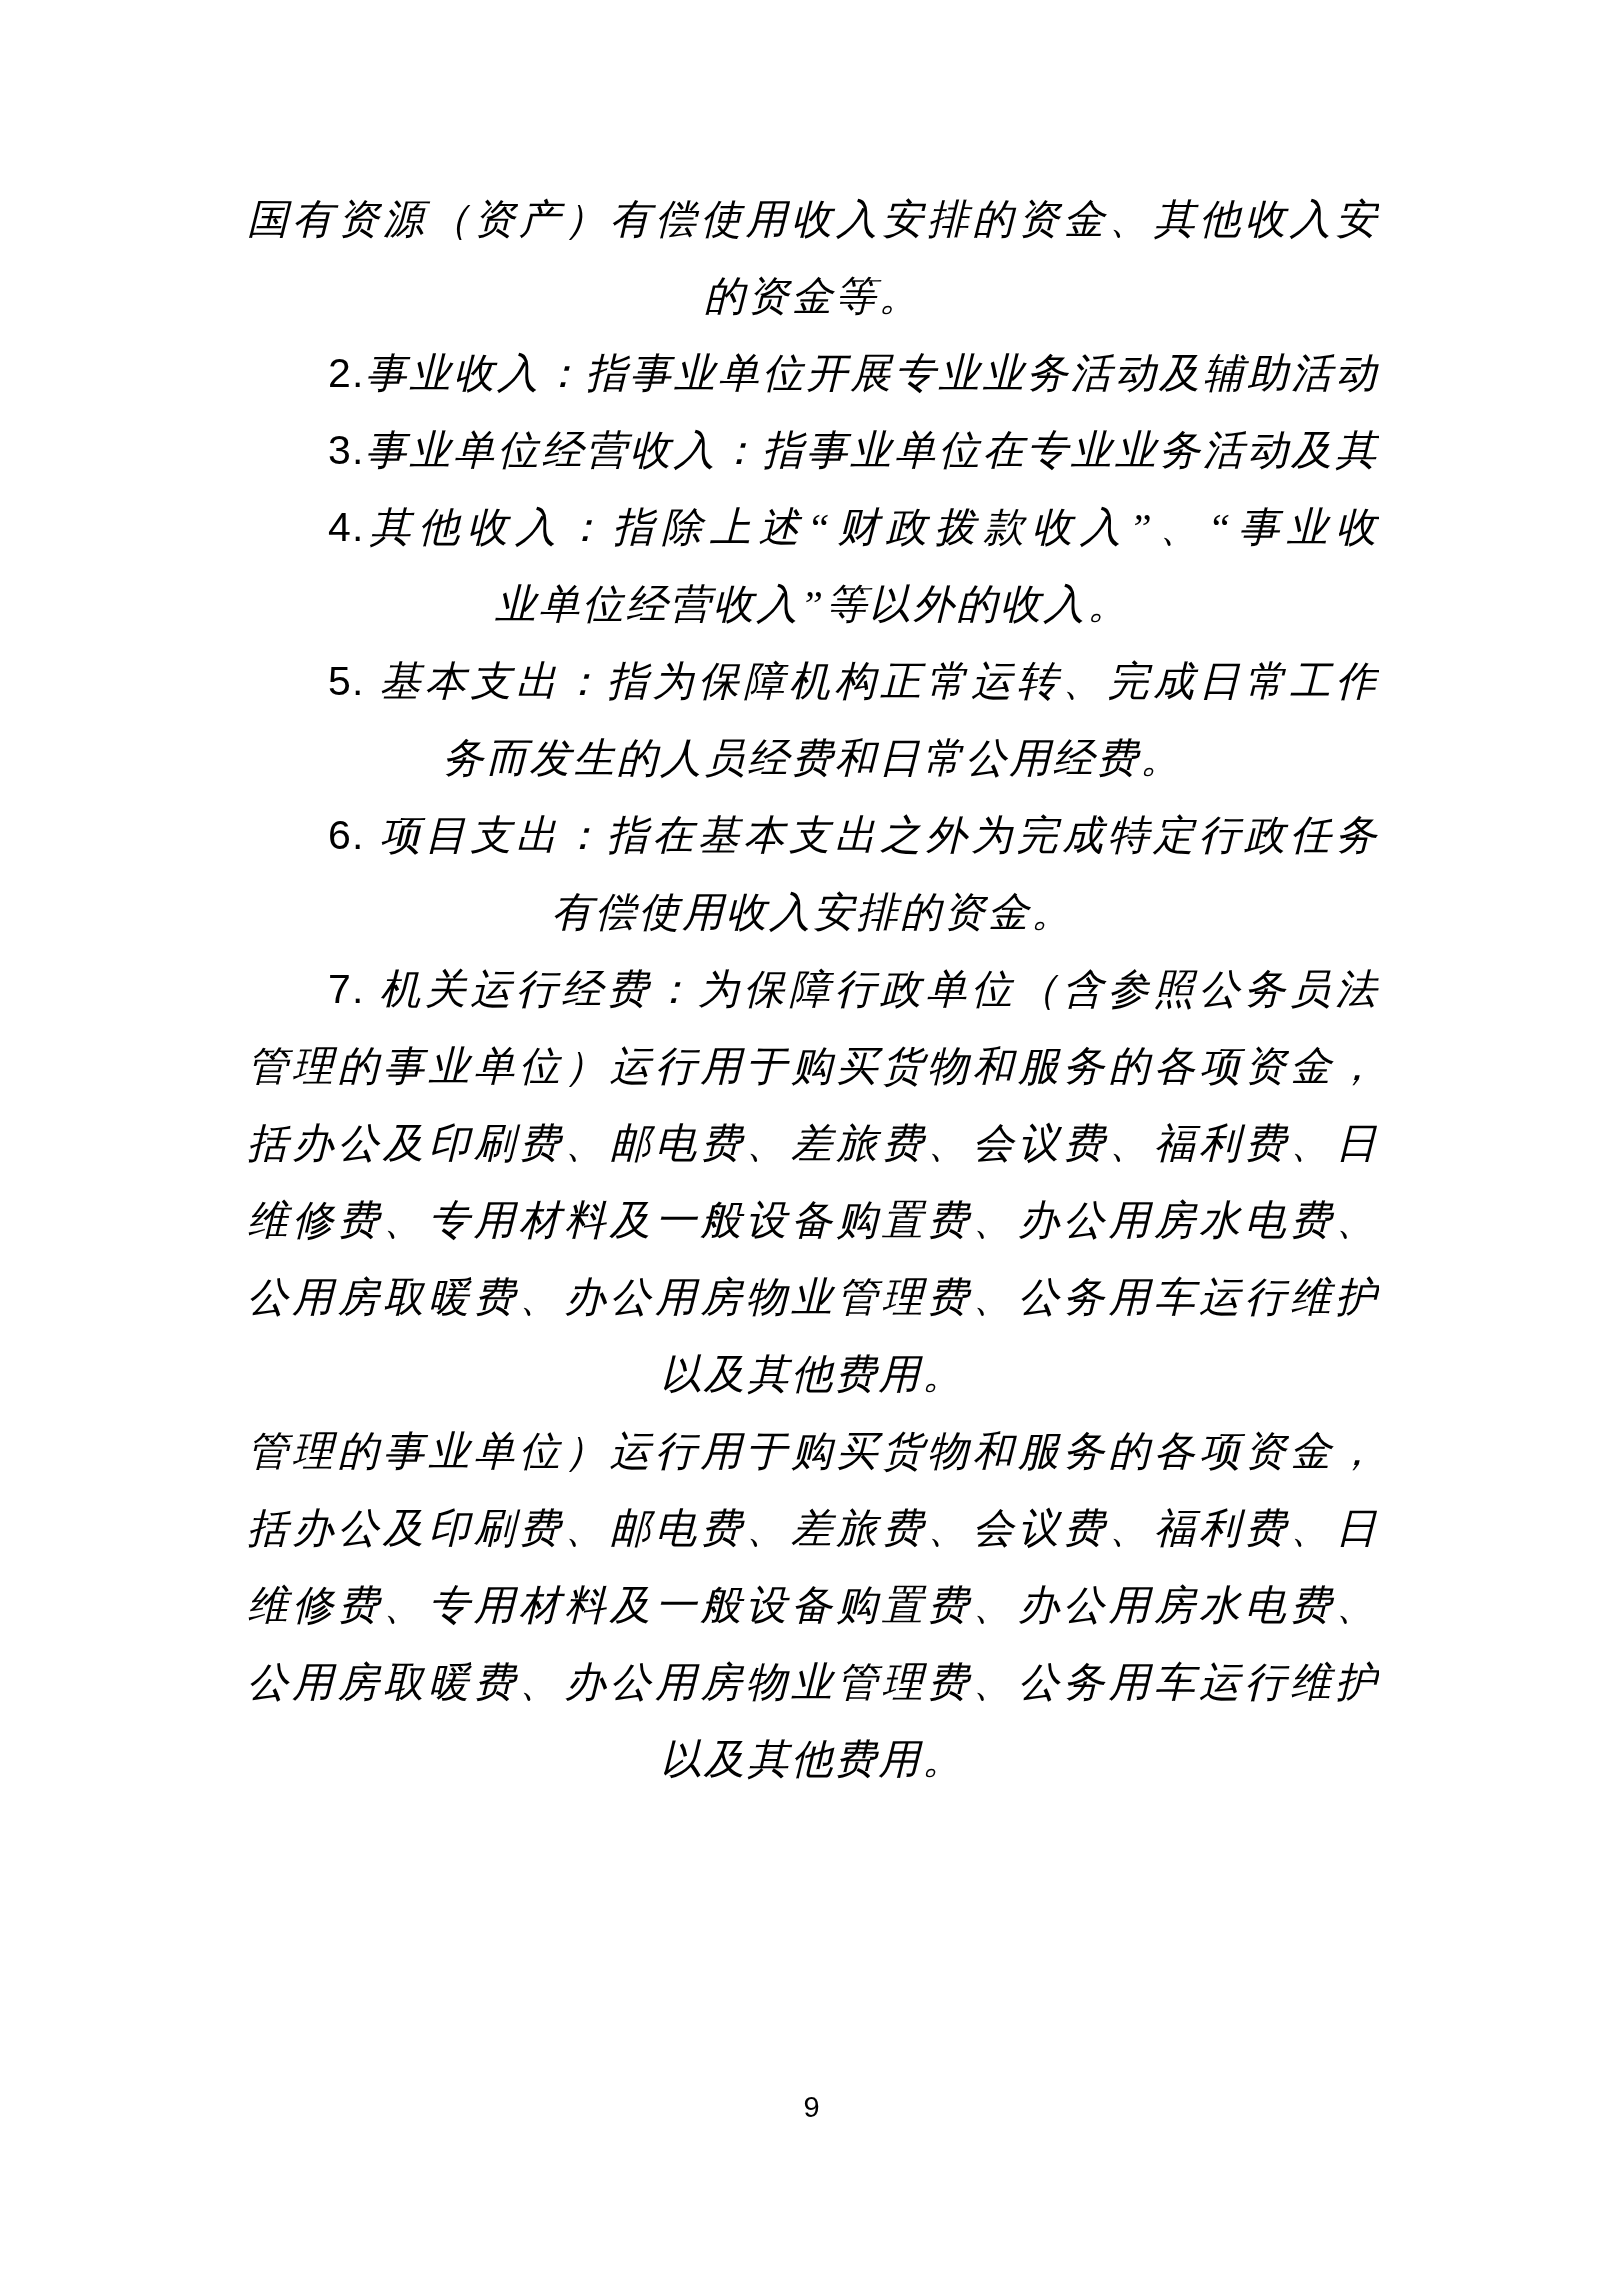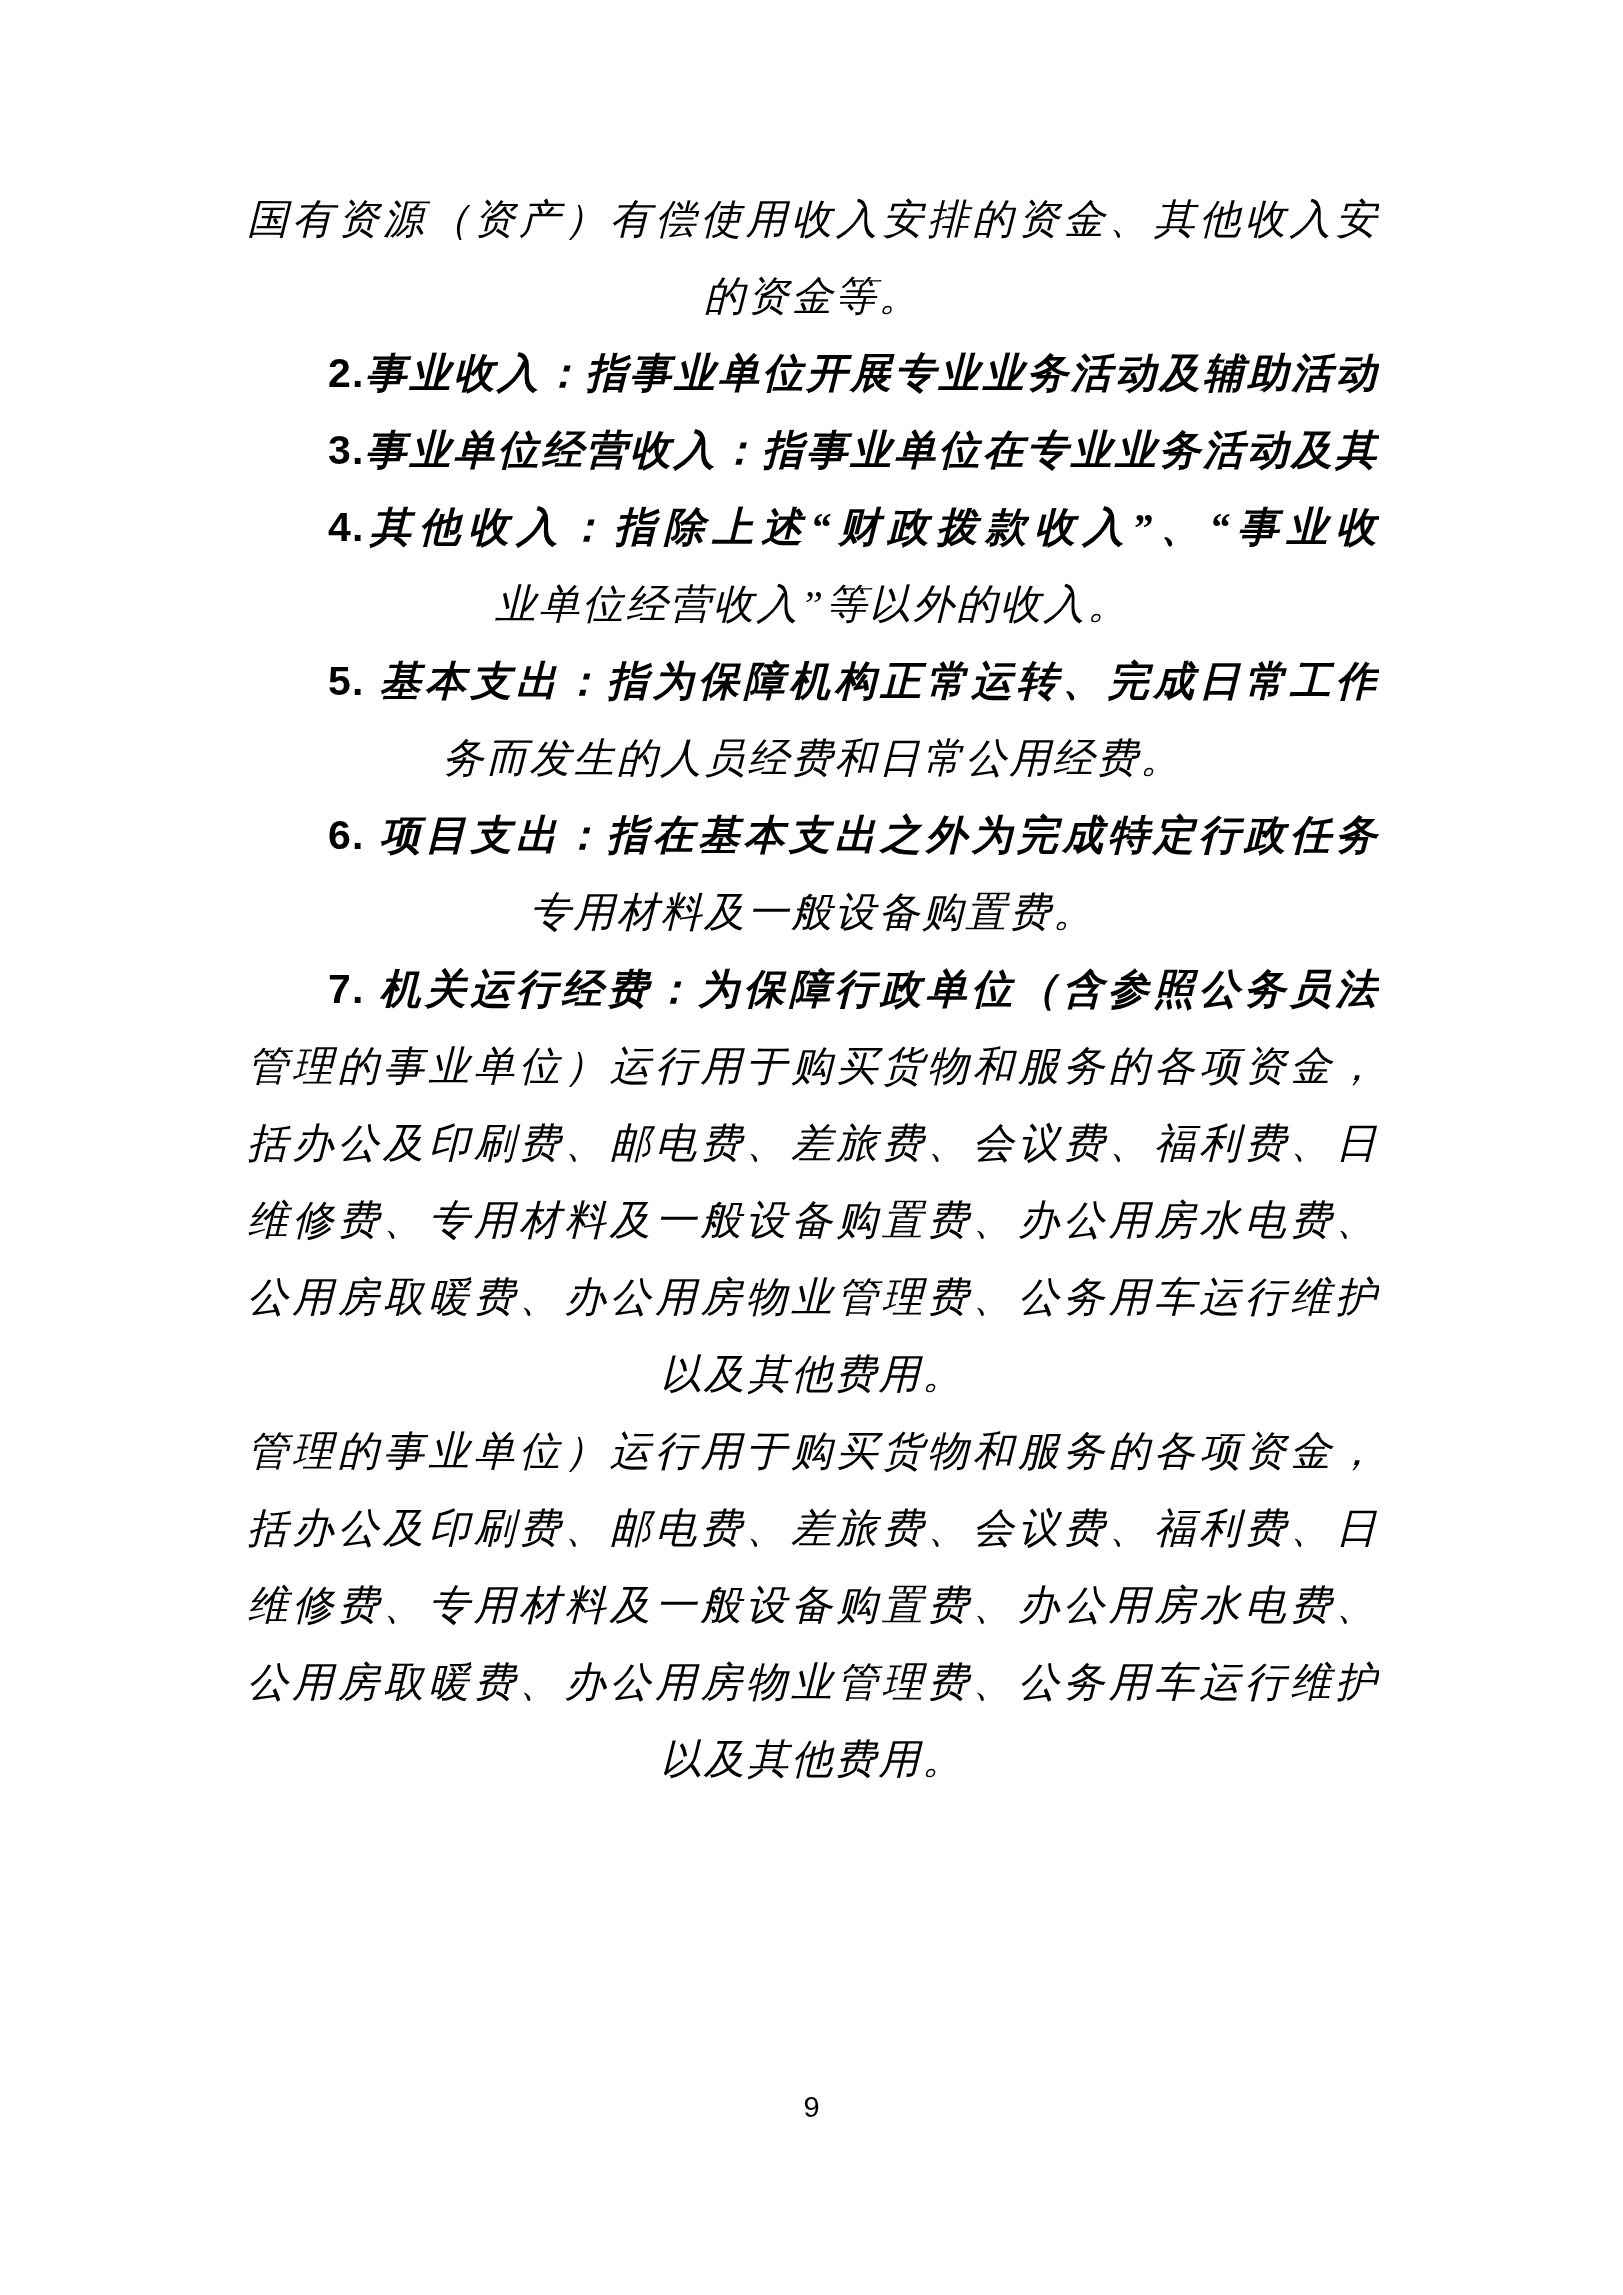--- a/index.html
+++ b/index.html
@@ -36,21 +36,20 @@
       text-align: justify;
       text-align-last: justify;
       text-justify: inter-character;
       overflow: hidden;
     }
     .line.indent {
       padding-left: 81px;
     }
     .line.fill.indent {
       width: 1051px; 
-      font-weight: bold;
     }
     .txt {
       font-style: italic; 
     }
     .num {
       font-style: normal;
       font-family: "Liberation Sans", "DejaVu Sans", sans-serif;
       letter-spacing: 1.3px;
     }
     .pagenum {
@@ -74,21 +73,21 @@
   <div class="doc" id="doc-body">
       <div class="line fill"><span class="txt">国有资源（资产）有偿使用收入安排的资金、其他收入安排</span></div>
       <div class="line"><span class="txt">的资金等。</span></div>
       <div class="line fill indent"><span class="num">2.</span><span class="txt">事业收入：指事业单位开展专业业务活动及辅助活动</span></div>
       <div class="line fill indent"><span class="num">3.</span><span class="txt">事业单位经营收入：指事业单位在专业业务活动及其</span></div>
       <div class="line fill indent"><span class="num">4.</span><span class="txt">其他收入：指除上述“财政拨款收入”、“事业收入”、“事</span></div>
       <div class="line"><span class="txt">业单位经营收入”等以外的收入。</span></div>
       <div class="line fill indent"><span class="num">5. </span><span class="txt">基本支出：指为保障机构正常运转、完成日常工作任</span></div>
       <div class="line"><span class="txt">务而发生的人员经费和日常公用经费。</span></div>
       <div class="line fill indent"><span class="num">6. </span><span class="txt">项目支出：指在基本支出之外为完成特定行政任务和</span></div>
-      <div class="line"><span class="txt">专用材料及一般设备购置费。</span></div>
+      <div class="line"><span class="txt">有偿使用收入安排的资金。</span></div>
       <div class="line fill indent"><span class="num">7. </span><span class="txt">机关运行经费：为保障行政单位（含参照公务员法</span></div>
       <div class="line fill"><span class="txt">管理的事业单位）运行用于购买货物和服务的各项资金，包</span></div>
       <div class="line fill"><span class="txt">括办公及印刷费、邮电费、差旅费、会议费、福利费、日常</span></div>
       <div class="line fill"><span class="txt">维修费、专用材料及一般设备购置费、办公用房水电费、办</span></div>
       <div class="line fill"><span class="txt">公用房取暖费、办公用房物业管理费、公务用车运行维护费</span></div>
       <div class="line"><span class="txt">以及其他费用。</span></div>
       <div class="line fill"><span class="txt">管理的事业单位）运行用于购买货物和服务的各项资金，包</span></div>
       <div class="line fill"><span class="txt">括办公及印刷费、邮电费、差旅费、会议费、福利费、日常</span></div>
       <div class="line fill"><span class="txt">维修费、专用材料及一般设备购置费、办公用房水电费、办</span></div>
       <div class="line fill"><span class="txt">公用房取暖费、办公用房物业管理费、公务用车运行维护费</span></div>

